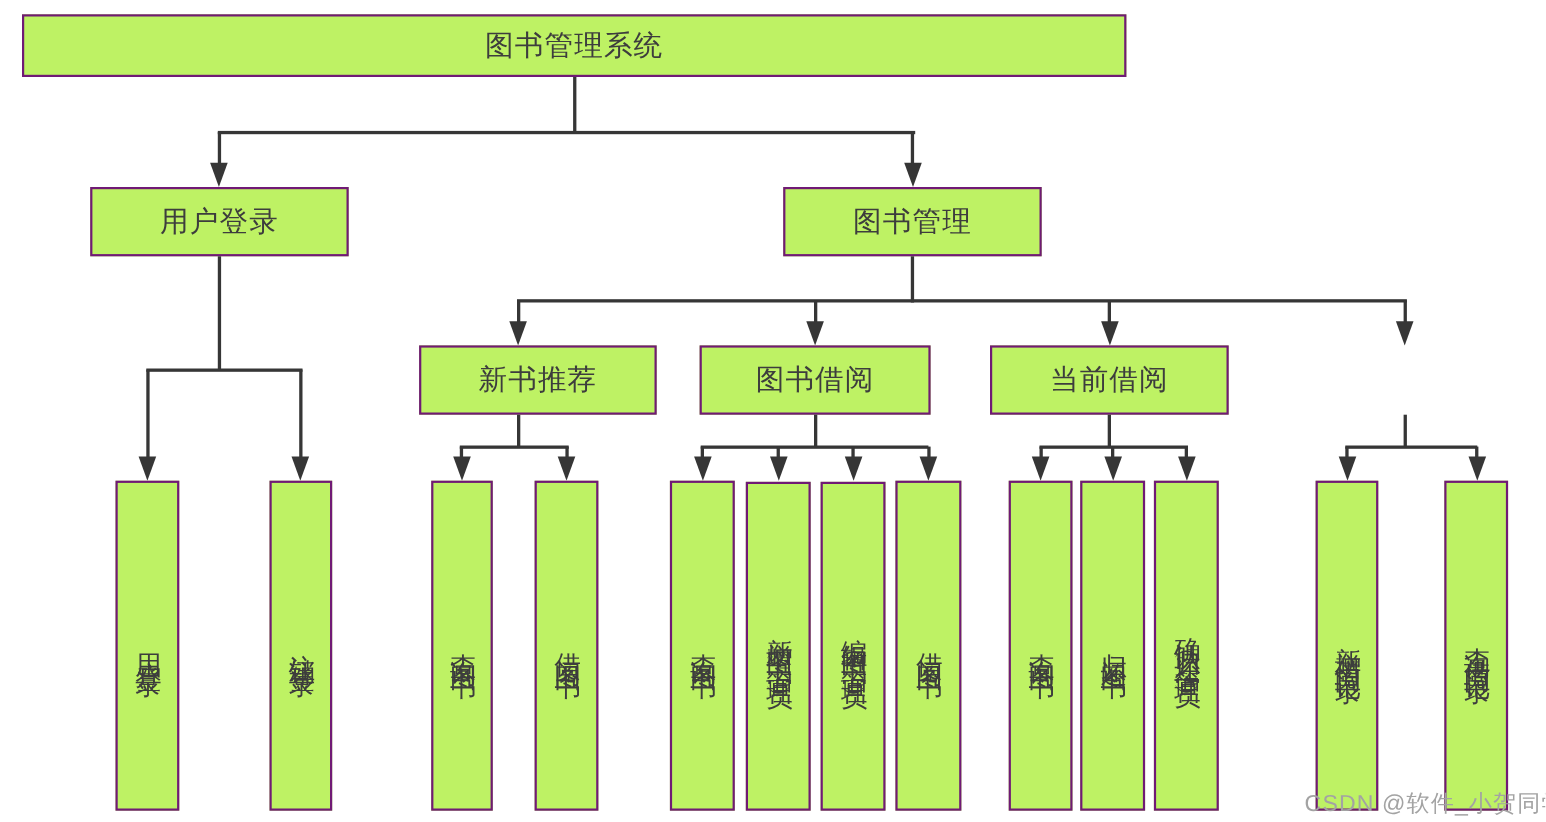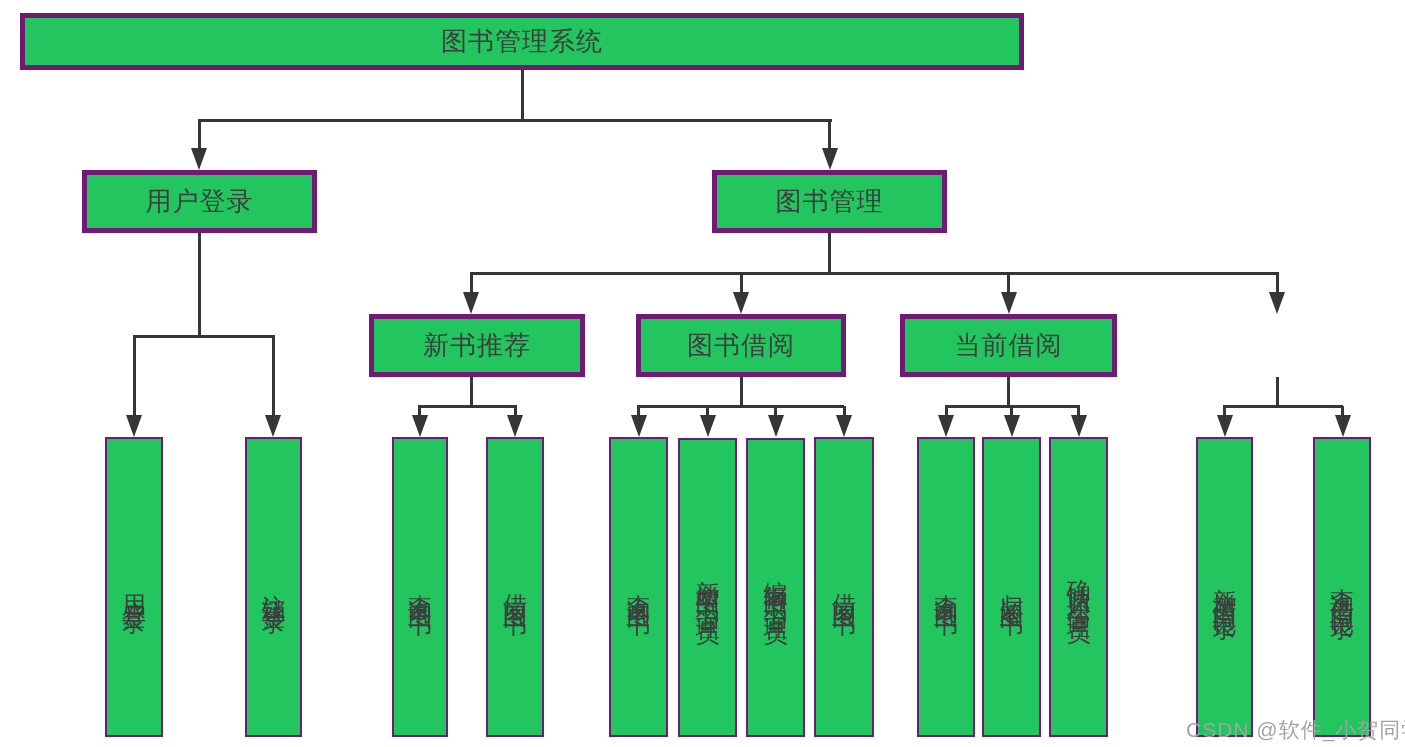--- a/index.html
+++ b/index.html
@@ -8,22 +8,22 @@
     width: 1405px;
     height: 747px;
     background: #ffffff;
     font-family: "Liberation Sans", "DejaVu Sans", sans-serif;
     overflow: hidden;
     color: #3a3a3a;
   }
   .box {
     position: absolute;
     box-sizing: border-box;
-    background: #22c55e;
-    border: 5px solid #701a75;
+    background: #bef264;
+    border: 2px solid #701a75;
     display: flex;
     align-items: center;
     justify-content: center;
     font-size: 26px;
     color: #3d3d3d;
     letter-spacing: 1px;
     white-space: nowrap;
   }
   .leaf {
     border-width: 2px;
@@ -83,21 +83,21 @@
   <div class="hline" style="left:469.5px; top:271.5px; width:809px;"></div>
   <div class="vline" style="left:469.5px; top:273px; height:22px;"></div>
   <div class="arrow" style="left:463px; top:292px;"></div>
   <div class="vline" style="left:739.5px; top:273px; height:22px;"></div>
   <div class="arrow" style="left:733px; top:292px;"></div>
   <div class="vline" style="left:1007px; top:273px; height:22px;"></div>
   <div class="arrow" style="left:1000.5px; top:292px;"></div>
   <div class="vline" style="left:1275.5px; top:273px; height:22px;"></div>
   <div class="arrow" style="left:1269px; top:292px;"></div>
 
-  <div class="box" style="left:369px; top:314px; width:216px; height:63px;">新书推荐</div>
+  <div class="box" style="left:381px; top:314px; width:216px; height:63px;">新书推荐</div>
   <div class="box" style="left:900px; top:314px; width:217px; height:63px;">当前借阅</div>
   <div class="box" style="left:636px; top:314px; width:210px; height:63px;">图书借阅</div>
 
   <div class="vline" style="left:469.5px; top:377px; height:29px;"></div>
   <div class="hline" style="left:418px; top:404.5px; width:98.5px;"></div>
   <div class="vline" style="left:418px; top:406px; height:14px;"></div>
   <div class="arrow" style="left:411.5px; top:415px;"></div>
   <div class="vline" style="left:513.5px; top:406px; height:14px;"></div>
   <div class="arrow" style="left:507px; top:415px;"></div>
 

